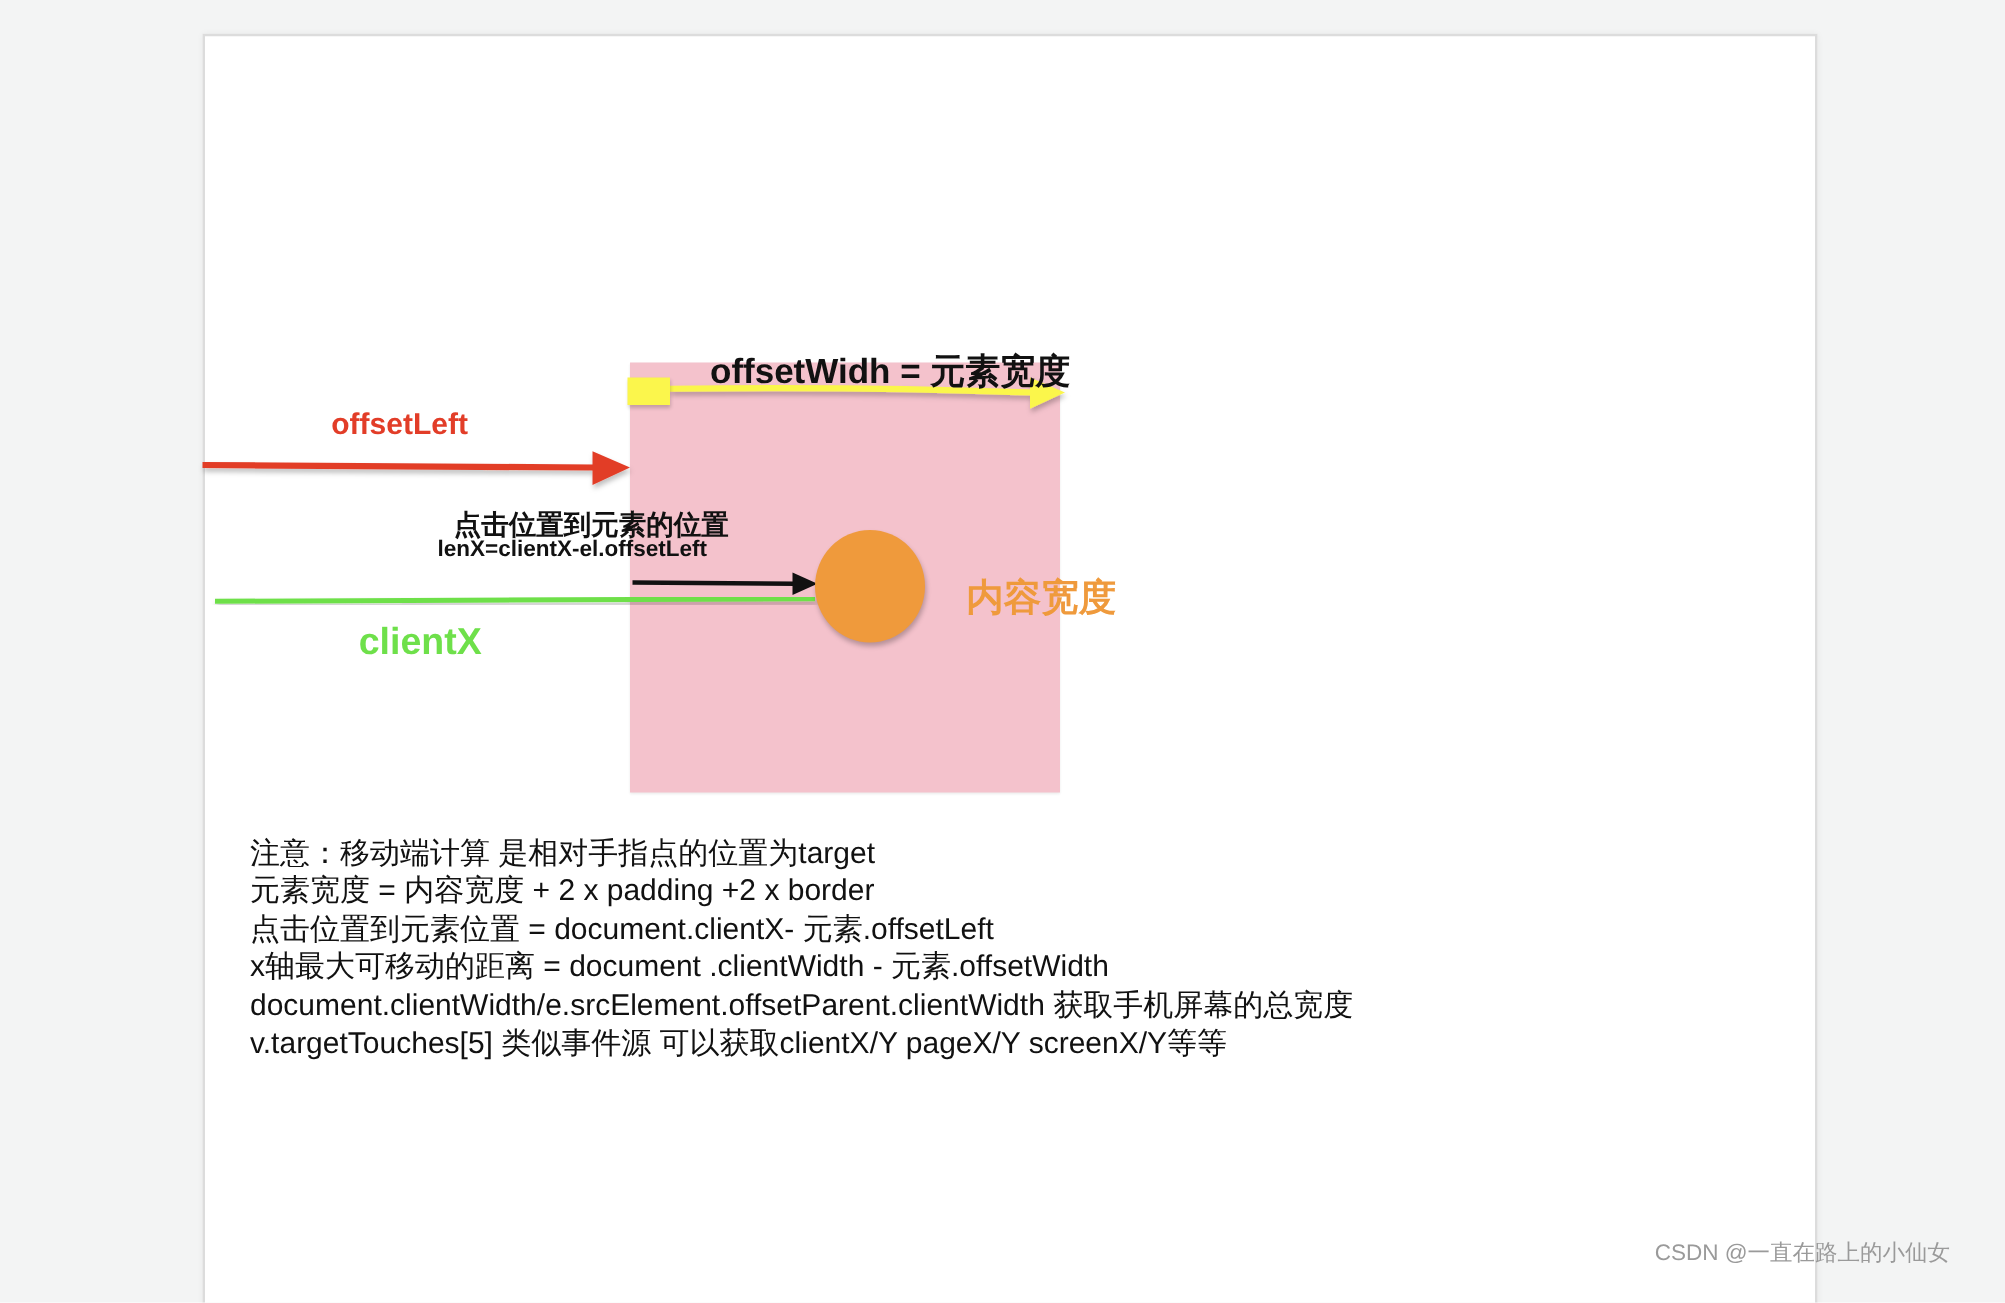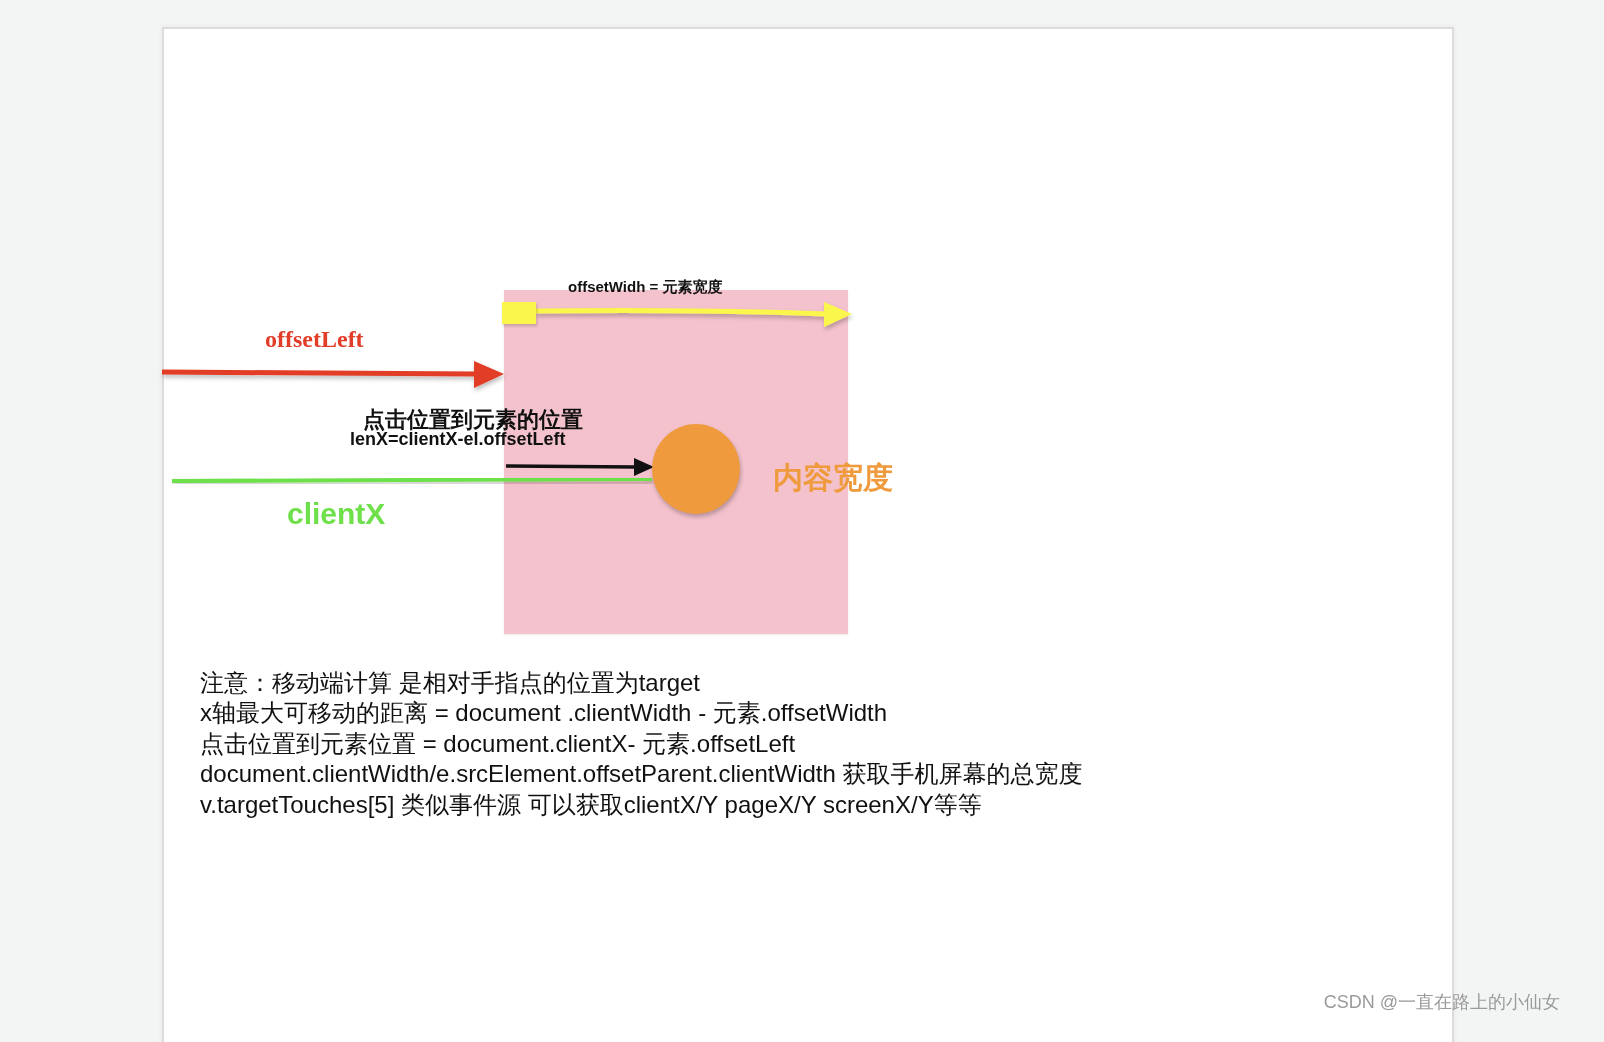--- a/index.html
+++ b/index.html
@@ -25,22 +25,22 @@
     left: 502px; top: 302px; width: 34px; height: 22px;
     background: #fbf64c;
     box-shadow: 1px 2px 3px rgba(0,0,0,0.2);
   }
   .circle {
     left: 652px; top: 424px; width: 88px; height: 90px; border-radius: 50%;
     background: #ef9a3c;
     box-shadow: 1px 3px 4px rgba(0,0,0,0.25);
   }
   .lbl { white-space: nowrap; font-weight: bold; }
-  .lbl-width { left: 568px; top: 278px; font-size: 15px; color: #111; }
-  .lbl-offsetleft { left: 265px; top: 326px; font-size: 24px; color: #e23d28; font-family: Liberation Serif, serif; }
+  .lbl-width { left: 568px; top: 278px; font-size: 28px; color: #111; }
+  .lbl-offsetleft { left: 265px; top: 326px; font-size: 24px; color: #e23d28; }
   .lbl-note1 { left: 352px; top: 405px; width: 242px; text-align: center; font-size: 22px; color: #111; }
   .lbl-note2 { left: 350px; top: 429px; width: 242px; text-align: left; font-size: 18px; color: #111; }
   .lbl-clientx { left: 287px; top: 497px; font-size: 30px; color: #6ee04a; }
   .lbl-click { left: 773px; top: 458px; font-size: 30px; color: #ef9a3c; }
   .notes { left: 175px; top: 668px; }
   .note-line {
     font-size: 24px; font-weight: normal; color: #111; line-height: 30.4px; white-space: nowrap; margin-left: 25px;
   }
   .watermark {
     right: 44px; top: 990px; font-size: 18px; color: #9a9a9a; white-space: nowrap;
@@ -86,19 +86,20 @@
 
 <div class="abs lbl lbl-width">offsetWidh = 元素宽度</div>
 <div class="abs lbl lbl-offsetleft">offsetLeft</div>
 <div class="abs lbl lbl-note1">点击位置到元素的位置</div>
 <div class="abs lbl lbl-note2">lenX=clientX-el.offsetLeft</div>
 <div class="abs lbl lbl-clientx">clientX</div>
 <div class="abs lbl lbl-click">内容宽度</div>
 
 <div class="abs notes">
   <div class="note-line">注意：移动端计算  是相对手指点的位置为target</div>
+  <div class="note-line">元素宽度 = 内容宽度 + 2 x padding +2 x border</div>
+  <div class="note-line">点击位置到元素位置  = document.clientX- 元素.offsetLeft</div>
   <div class="note-line">x轴最大可移动的距离 = document .clientWidth - 元素.offsetWidth</div>
-  <div class="note-line">点击位置到元素位置  = document.clientX- 元素.offsetLeft</div>
   <div class="note-line">document.clientWidth/e.srcElement.offsetParent.clientWidth  获取手机屏幕的总宽度</div>
   <div class="note-line">v.targetTouches[5] 类似事件源 可以获取clientX/Y pageX/Y screenX/Y等等</div>
 </div>
 
 <div class="abs watermark">CSDN @一直在路上的小仙女</div>
 
 </body></html>

